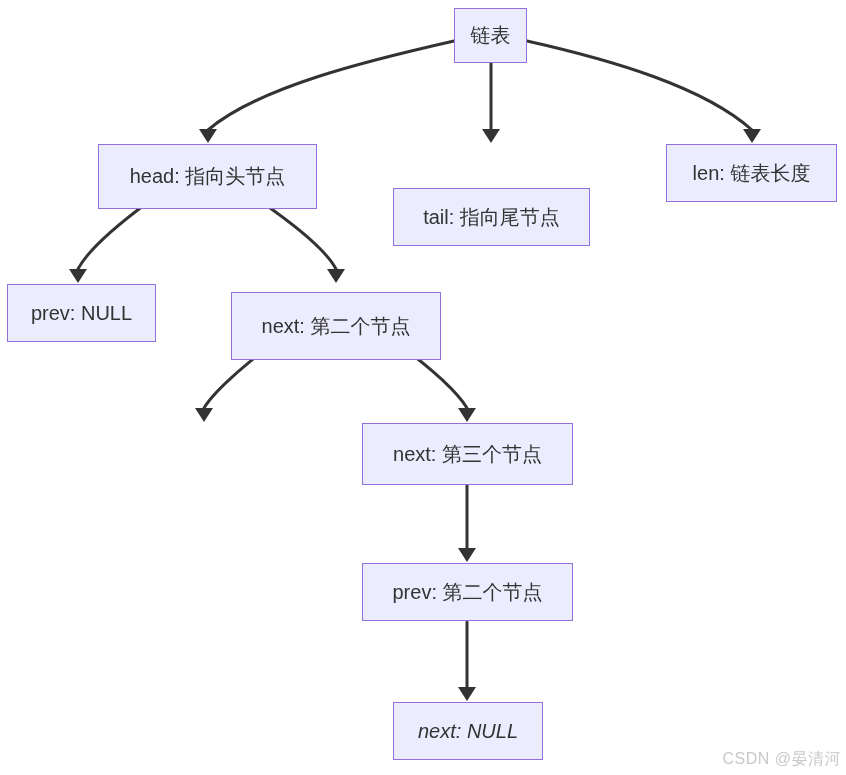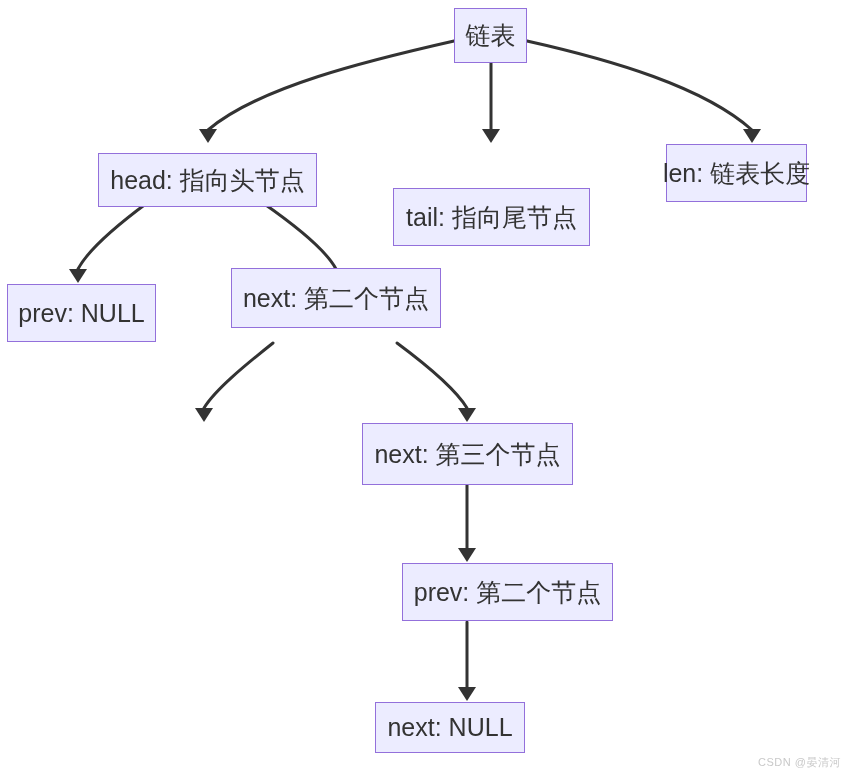--- a/index.html
+++ b/index.html
@@ -25,31 +25,31 @@
   .edges polygon {
     fill: #333333;
     stroke: none;
   }
   .node {
     position: absolute;
     box-sizing: border-box;
     background: #ECECFF;
     border: 1.5px solid #9370DB;
     color: #333333;
-    font-size: 25px;
+    font-size: 20px;
     display: flex;
     align-items: center;
     justify-content: center;
     white-space: nowrap;
   }
   .watermark {
     position: absolute;
     right: 5px;
     bottom: 5px;
-    font-size: 11px;
+    font-size: 16px;
     color: #c9c9c9;
     letter-spacing: 0.5px;
   }
 </style>
 </head>
 <body>
 
 <div class="canvas">
 
   <svg class="edges" viewBox="0 0 846 775" xmlns="http://www.w3.org/2000/svg">
@@ -97,48 +97,48 @@
     <g>
       <path d="M 467 622 L 467 687"></path>
       <polygon points="458,687 476,687 467,701"></polygon>
     </g>
   </svg>
 
   <div class="node" style="left:454px; top:8px;   width:73px;  height:55px;">
     <span>链表</span>
   </div>
 
-  <div class="node" style="left:98px;  top:144px; width:219px; height:54px;margin-top:9px;">
+  <div class="node" style="left:98px;  top:144px; width:219px; height:65px;">
     <span>head: 指向头节点</span>
   </div>
 
   <div class="node" style="left:393px; top:144px; width:197px; height:58px;margin-top:44px;">
     <span>tail: 指向尾节点</span>
   </div>
 
-  <div class="node" style="left:666px; top:144px; width:141px; height:58px;">
+  <div class="node" style="left:666px; top:144px; width:171px; height:58px;">
     <span>len: 链表长度</span>
   </div>
 
   <div class="node" style="left:7px;   top:284px; width:149px; height:58px;">
     <span>prev: NULL</span>
   </div>
 
-  <div class="node" style="left:231px; top:268px; width:210px; height:60px;justify-content:center;">
+  <div class="node" style="left:231px; top:292px; width:210px; height:68px;justify-content:center;">
     <span>next: 第二个节点</span>
   </div>
 
 
   <div class="node" style="left:362px; top:423px; width:211px; height:62px;">
     <span>next: 第三个节点</span>
   </div>
 
-  <div class="node" style="left:362px; top:563px; width:211px; height:58px;margin-left:40px;">
+  <div class="node" style="left:362px; top:563px; width:211px; height:58px;">
     <span>prev: 第二个节点</span>
   </div>
 
-  <div class="node" style="left:375px; top:702px; width:150px; height:51px;">
+  <div class="node" style="left:393px; top:702px; width:150px; height:58px;font-style:italic;">
     <span>next: NULL</span>
   </div>
 
   <div class="watermark">CSDN @晏清河</div>
 
 </div>
 
 </body></html>

